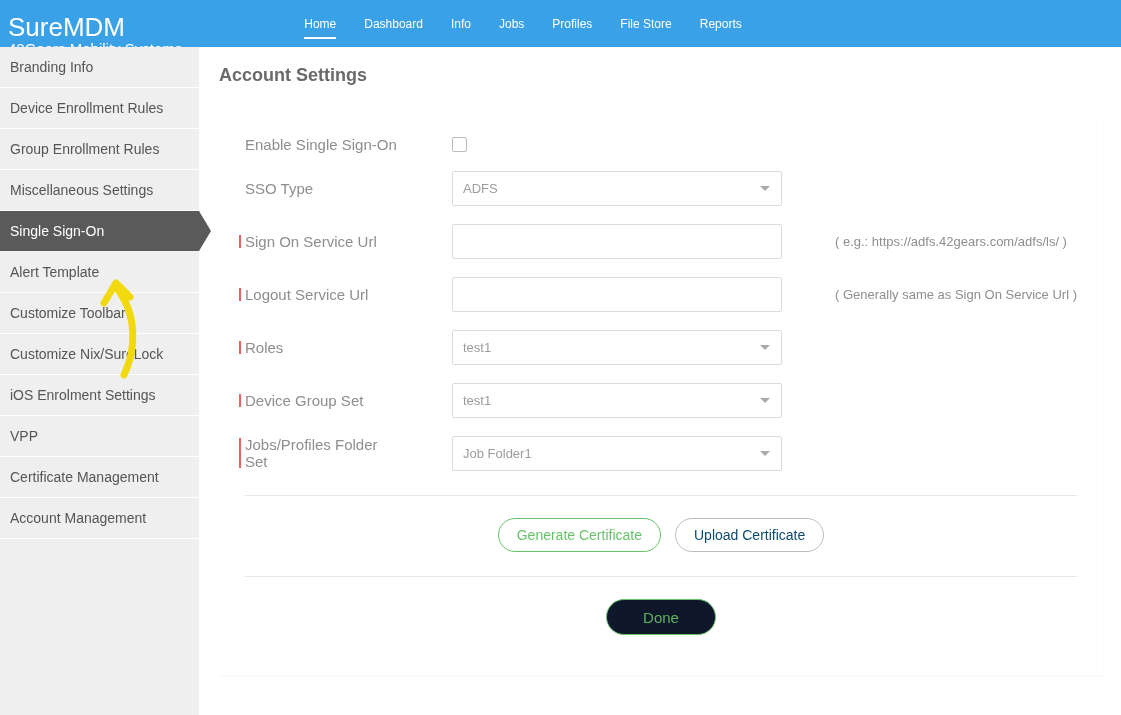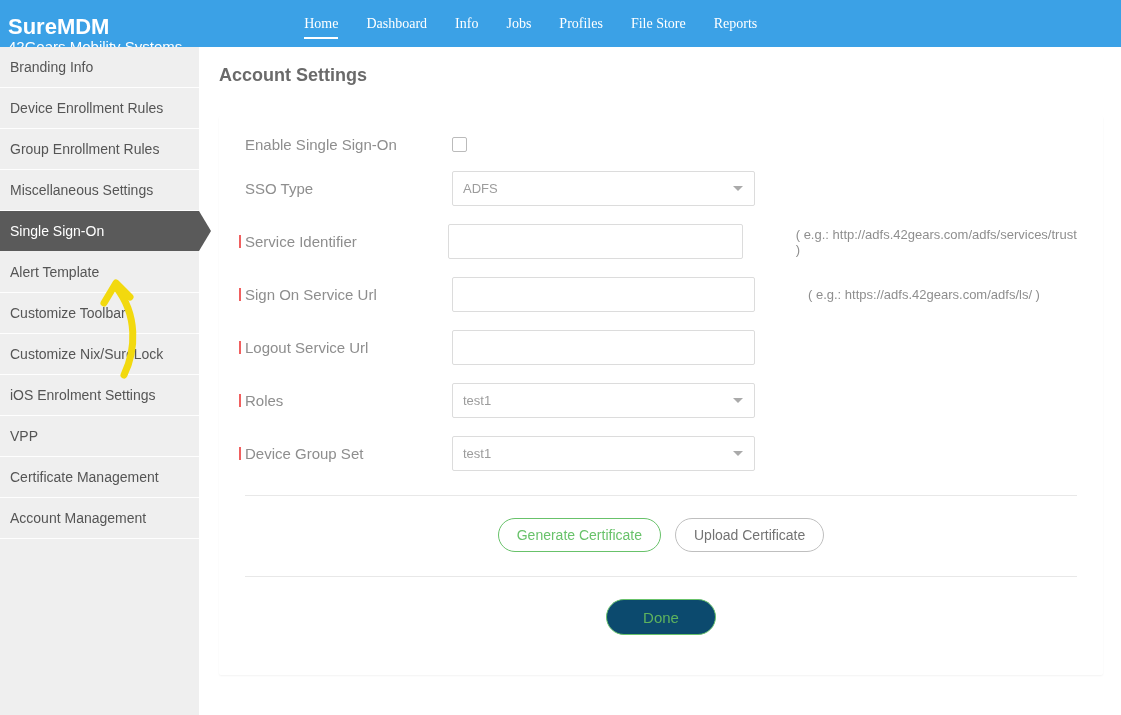--- a/index.html
+++ b/index.html
@@ -1,55 +1,55 @@
 <!DOCTYPE html>
 <html><head>
   <meta charset="utf-8">
   <style>
     * { box-sizing: border-box; margin: 0; padding: 0; }
     body { font-family: "Helvetica Neue", Helvetica, Arial, sans-serif; background: #fff; color: #555; width: 1121px; height: 715px; overflow: hidden; }
 
     
     .header { height: 47px; background: #3ba1e6; display: flex; align-items: center; padding: 0 8px 0 8px; }
     .brand { color: #fff; margin-right: 16px; padding-left: 0; }
-    .brand-name { font-size: 22px; font-weight: 700; line-height: 1; margin-top: 24px; }
+    .brand-name { font-size: 26px; font-weight: 400; line-height: 1; margin-top: 24px; }
     .brand-sub { font-size: 15px; line-height: 1.2; }
     .nav { display: flex; align-items: center; height: 100%; margin-left: 92px; }
-    .nav a { color: #fff; text-decoration: none; font-size: 14px; font-weight: 500; padding: 9px 14px; height: 100%; display: flex; align-items: center; position: relative; font-family: Liberation Serif, serif; }
+    .nav a { color: #fff; text-decoration: none; font-size: 12px; font-weight: 500; padding: 9px 14px; height: 100%; display: flex; align-items: center; position: relative; }
     .nav a.active::after { content: ""; position: absolute; left: 14px; right: 14px; bottom: 8px; height: 2px; background: #fff; }
 
     
     .layout { display: flex; height: calc(715px - 47px); border-radius: 18px; }
     .sidebar { width: 199px; background: #efefef; position: relative; }
     .sidebar-item { height: 41px; display: flex; align-items: center; padding: 0 10px; font-size: 14px; color: #555; border-bottom: 1px solid rgba(255,255,255,0.9); cursor: pointer; }
     .sidebar-item.active { background: #5a5a5a; color: #fff; font-weight: 400; position: relative; }
     .sidebar-item.active::after { content: ""; position: absolute; right: -12px; top: 0; width: 0; height: 0; border-top: 20.5px solid transparent; border-bottom: 20.5px solid transparent; border-left: 12px solid #5a5a5a; }
 
     .content { flex: 1; padding: 18px 0 0 20px; position: relative; }
     .content-title { font-size: 18px; font-weight: 600; color: #6a6a6a; margin-bottom: 30px; }
     .card { background: #fff; border-radius: 2px; box-shadow: 0 1px 2px rgba(0,0,0,0.05); padding: 20px 26px 40px 26px; margin-right: 0; width: 884px; }
 
     .form-row { display: flex; align-items: center; margin-bottom: 18px; gap: 41px; }
     .form-row .label-col { width: 166px; font-size: 15px; color: #8e8e8e; padding-right: 8px; position: relative; }
     .form-row.required .label-col::before { content: ""; position: absolute; left: -6px; top: 2px; bottom: 2px; width: 2px; background: #f06060; }
-    .form-row .input-col { width: 303px; }
+    .form-row .input-col { width: 330px; }
     .form-row .hint-col { width: auto; margin-left: 12px; font-size: 13px; color: #8e8e8e; }
 
     .checkbox { width: 15px; height: 15px; border: 1px solid #bbb; border-radius: 2px; background: #fff; }
     .text-input { width: 100%; height: 35px; border: 1px solid #dcdcdc; border-radius: 2px; padding: 0 10px; font-size: 14px; }
     .select-wrap { position: relative; }
     .select-wrap::after { content: ""; position: absolute; right: 12px; top: 15px; width: 0; height: 0; border-left: 5px solid transparent; border-right: 5px solid transparent; border-top: 5px solid #aaa; pointer-events: none; }
     .select { width: 100%; height: 35px; border: 1px solid #dcdcdc; border-radius: 2px; padding: 0 10px; font-size: 13px; color: #9c9c9c; -webkit-appearance: none; appearance: none; background: #fff; }
 
     hr.rule { border: none; border-top: 1px solid #e8e8e8; margin: 24px 0 22px 0; }
     .btn-row { display: flex; justify-content: center; gap: 14px; margin-top: 6px; }
     .btn { border-radius: 18px; padding: 8px 18px; font-size: 14px; background: #fff; cursor: pointer; }
     .btn-outline-green { border: 1px solid #68c26a; color: #68c26a; }
-    .btn-outline-gray { border: 1px solid #bfbfbf; color: #737373; }
-    .btn-done { display: block; margin: 0 auto; width: 110px; height: 36px; border-radius: 20px; border: 1.5px solid #68c26a; background: #0c4a6e; color: #5eb35e; font-size: 15px; font-weight: 500; cursor: pointer; }
+    .btn-outline-gray { border: 1px solid #bfbfbf; color: #0c4a6e; }
+    .btn-done { display: block; margin: 0 auto; width: 110px; height: 36px; border-radius: 20px; border: 1.5px solid #68c26a; background: #0f172a; color: #5eb35e; font-size: 15px; font-weight: 500; cursor: pointer; }
 
     
     .arrow-overlay { position: absolute; left: 86px; top: 228px; pointer-events: none; }
   </style>
 </head>
 <body>
 
 <div class="header">
   <div class="brand">
     <div class="brand-name">SureMDM</div>
@@ -99,61 +99,63 @@
 
       <div class="form-row">
         <div class="label-col">SSO Type</div>
         <div class="input-col select-wrap">
           <select class="select">
             <option>ADFS</option>
           </select>
         </div>
       </div>
 
-      <div class="form-row required">
-        <div class="label-col">Service Identifier</div>
-        <div class="input-col">
-          <input type="text" class="text-input" value="" style="">
-        </div>
-        <div class="hint-col">( e.g.: http://adfs.42gears.com/adfs/services/trust )</div>
-      </div>
 
       <div class="form-row required">
         <div class="label-col">Sign On Service Url</div>
         <div class="input-col">
           <input type="text" class="text-input" value="" style="">
         </div>
         <div class="hint-col">( e.g.: https://adfs.42gears.com/adfs/ls/ )</div>
       </div>
 
       <div class="form-row required">
         <div class="label-col">Logout Service Url</div>
         <div class="input-col">
           <input type="text" class="text-input" value="" style="">
         </div>
+        <div class="hint-col">( Generally same as Sign On Service Url )</div>
       </div>
 
       <div class="form-row required">
         <div class="label-col">Roles</div>
         <div class="input-col select-wrap">
           <select class="select">
             <option>test1</option>
           </select>
         </div>
       </div>
 
       <div class="form-row required">
         <div class="label-col">Device Group Set</div>
         <div class="input-col select-wrap">
           <select class="select">
             <option>test1</option>
           </select>
         </div>
       </div>
 
+      <div class="form-row required" style="align-items:flex-start">
+        <div class="label-col">Jobs/Profiles Folder Set</div>
+        <div class="input-col select-wrap">
+          <select class="select">
+            <option>Job Folder1</option>
+          </select>
+        </div>
+      </div>
 
       <hr class="rule">
 
       <div class="btn-row">
         <button class="btn btn-outline-green">Generate Certificate</button>
         <button class="btn btn-outline-gray">Upload Certificate</button>
       </div>
 
       <hr class="rule">
 

